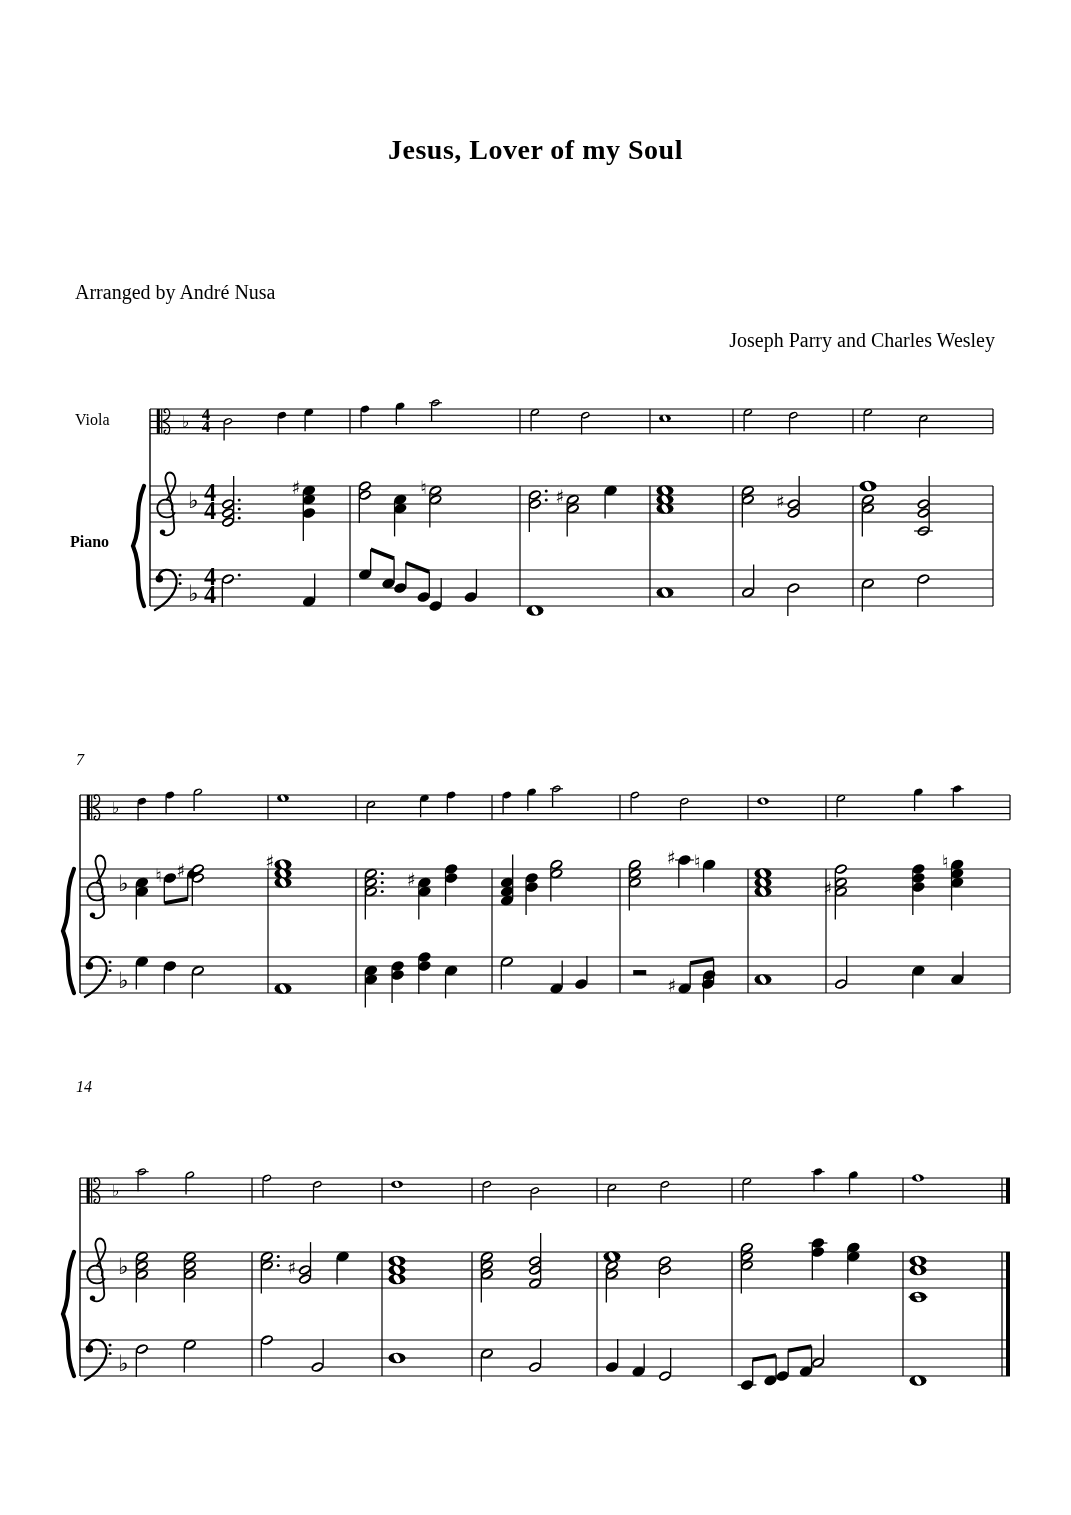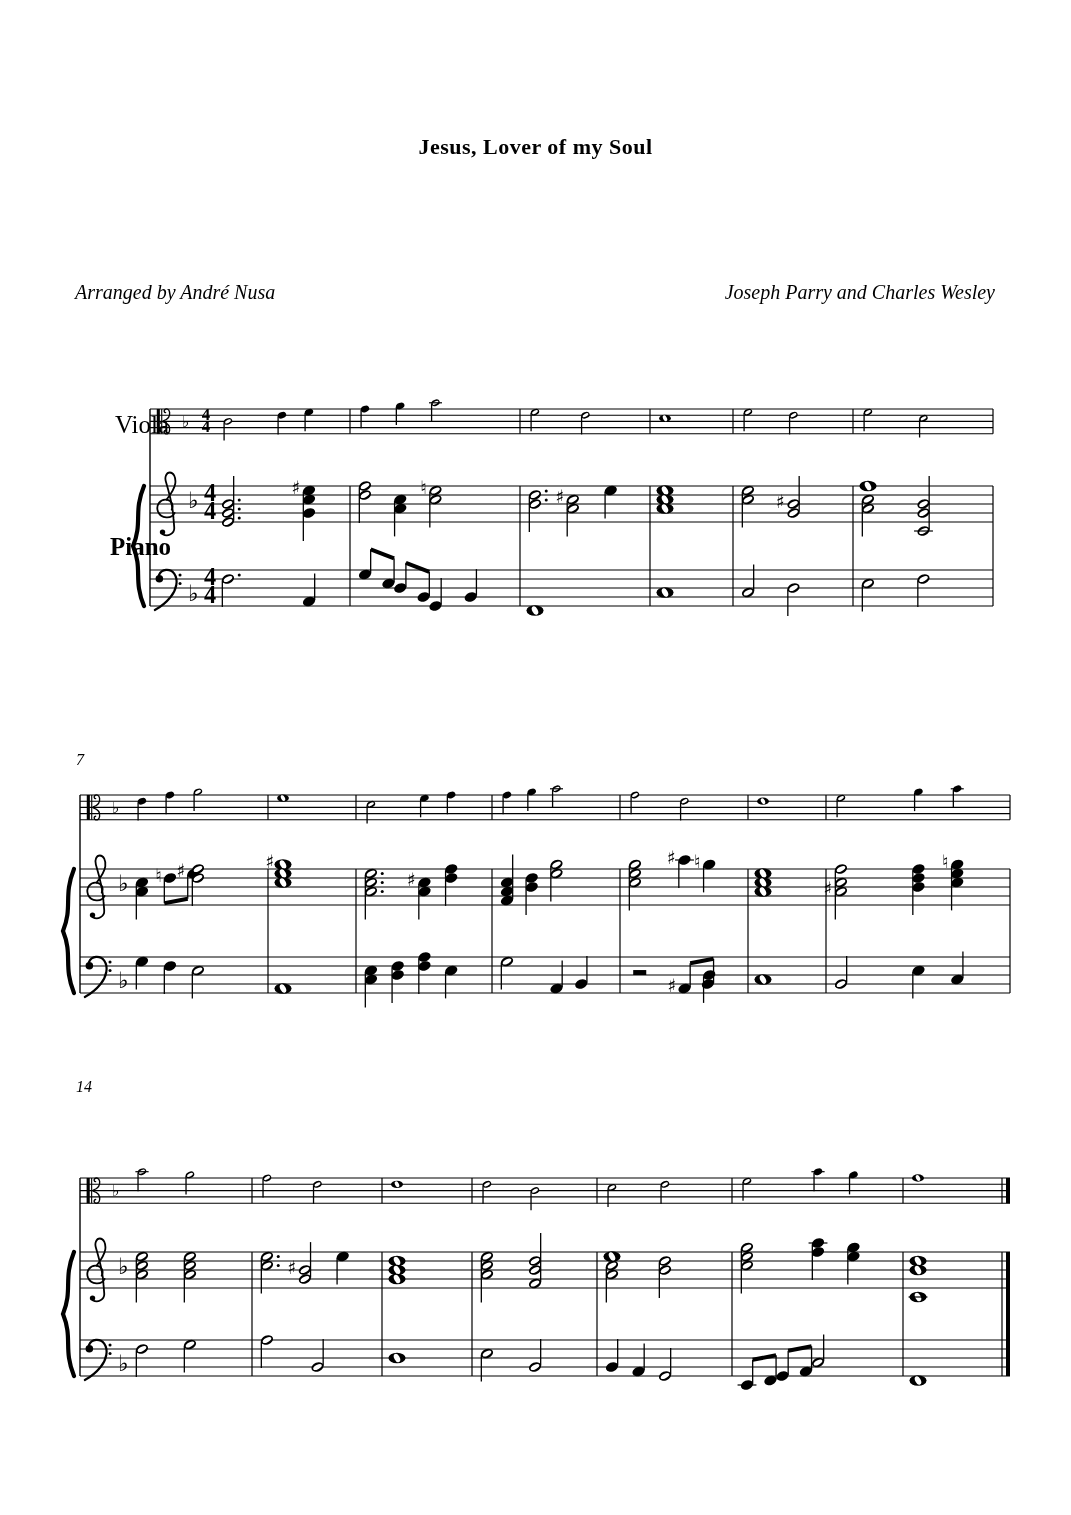--- a/index.html
+++ b/index.html
@@ -1,24 +1,24 @@
 <!DOCTYPE html>
 <html><head>
 <meta charset="utf-8">
 <style>
   html,body{margin:0;padding:0;background:#888;}
   #page{position:relative;width:1071px;height:1515px;background:#ffffff;margin:0 auto;
         font-family:"Liberation Serif", serif; color:#000;}
   #score-svg{position:absolute;left:0;top:0;}
   .txt{position:absolute;white-space:nowrap;}
-  .title{width:1071px;text-align:center;top:134px;font-size:22px;font-weight:bold;letter-spacing:.5px;}
-  .credit{font-size:20px;top:281px;font-style:italic;}
+  .title{width:1071px;text-align:center;top:134px;font-size:28px;font-weight:bold;letter-spacing:.5px;}
+  .credit{font-size:20px;top:281px;}
   .credit-left{left:75px;}
-  .credit-right{right:76px;}
-  .inst{font-size:25px;margin-left:40px;}
+  .credit-right{right:76px;margin-top:48px;}
+  .inst{font-size:16px;}
   .inst-viola{left:75px;top:411px;}
   .inst-piano{left:70px;top:533px;font-weight:bold;}
   .mnum{font-size:16px;font-style:italic;}
   .mnum-7{left:76px;top:751px;}
   .mnum-14{left:76px;top:1078px;}
 </style>
 </head>
 <body>
 
 <div id="page">

